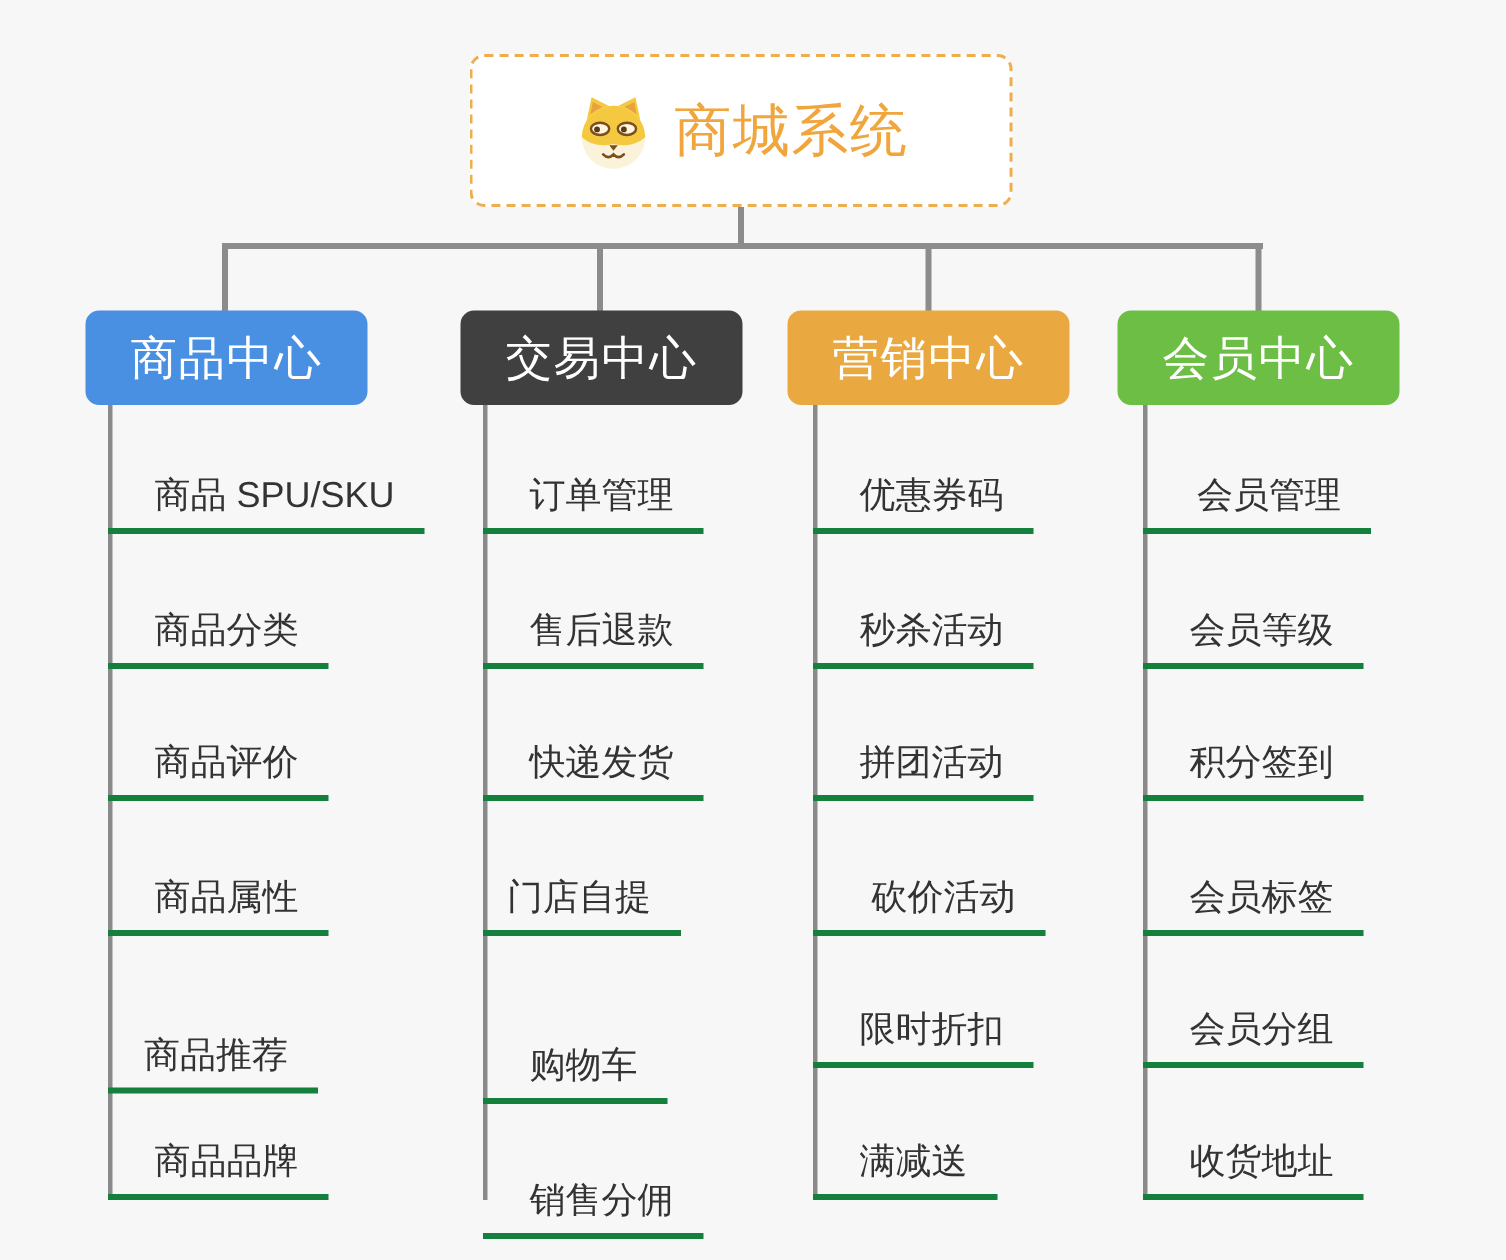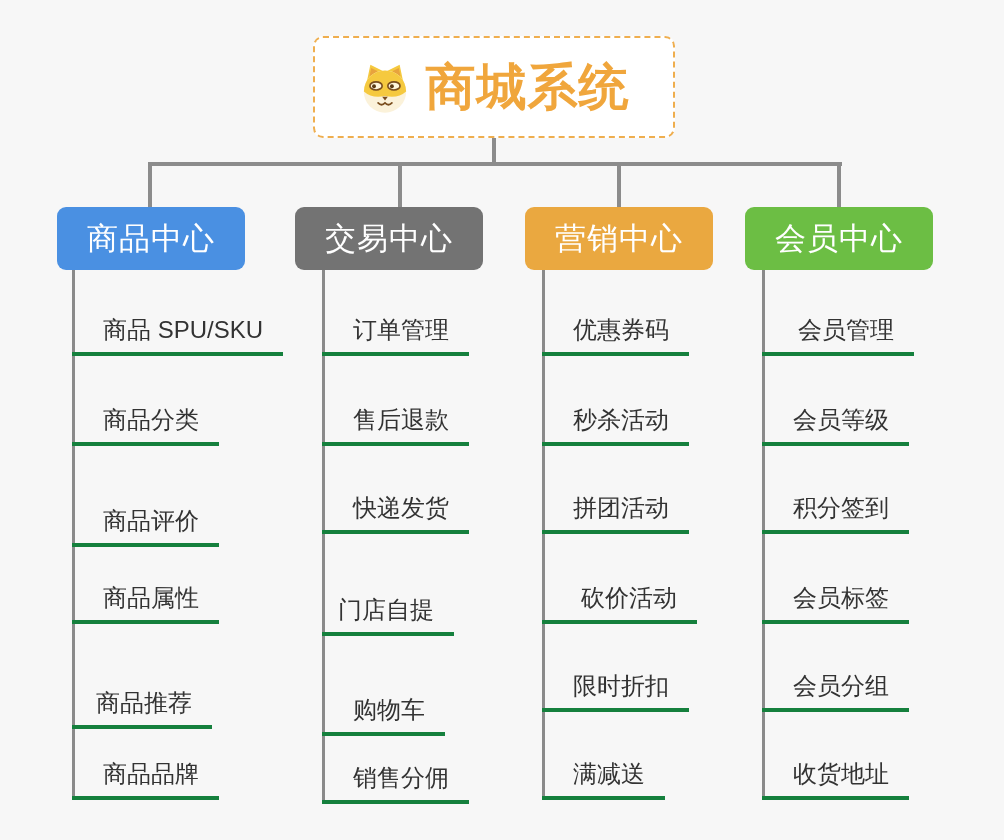--- a/index.html
+++ b/index.html
@@ -30,22 +30,22 @@
     background: #FFFFFF;
     border: 2px dashed #EFAE4E;
     border-radius: 10px;
     display: flex;
     align-items: center;
     justify-content: center;
     gap: 15px;
     cursor: pointer;
   }
   .root-label {
-    font-size: 50px;
-    font-weight: 700;
+    font-size: 38px;
+    font-weight: 400;
     color: #F0A63C;
     letter-spacing: 1px;
     white-space: nowrap;
   }
   .dog-icon { display: block; width: 52px; height: 55px; }
   .branch-node {
     position: absolute;
     top: 207px;
     width: 188px; height: 63px;
     border-radius: 9px;
@@ -111,37 +111,37 @@
 
   <div id="branches">
       <div class="connector" style="left: 148px; top: 162px; width: 4px; height: 48px; background: rgb(140, 140, 140);"></div>
       <div class="branch-node" style="left: 57px; background: rgb(74, 144, 226);">
         <span class="branch-label">商品中心</span>
       </div>
       <div class="column" style="left: 72px;">
         <div class="trunk"></div>
         <div class="child" style="top: 46px;">商品 SPU/SKU</div>
         <div class="child" style="top: 136px;">商品分类</div>
-        <div class="child" style="top: 237px;">商品评价</div>
+        <div class="child" style="top: 224px;">商品评价</div>
         <div class="child" style="top: 314px;">商品属性</div>
         <div class="child" style="top: 419px; padding-left: 24px;">商品推荐</div>
         <div class="child" style="top: 490px;">商品品牌</div>
       </div>
       <div class="connector" style="left: 398px; top: 162px; width: 4px; height: 48px; background: rgb(140, 140, 140);"></div>
-      <div class="branch-node" style="left: 295px; background: #737373;">
+      <div class="branch-node" style="left: 307px; background: #404040;">
         <span class="branch-label">交易中心</span>
       </div>
       <div class="column" style="left: 322px;">
         <div class="trunk"></div>
         <div class="child" style="top: 46px;">订单管理</div>
         <div class="child" style="top: 136px;">售后退款</div>
         <div class="child" style="top: 224px;">快递发货</div>
-        <div class="child" style="top: 326px; padding-left: 16px;">门店自提</div>
+        <div class="child" style="top: 314px; padding-left: 16px;">门店自提</div>
         <div class="child" style="top: 426px;">购物车</div>
-        <div class="child" style="top: 494px;">销售分佣</div>
+        <div class="child" style="top: 516px;">销售分佣</div>
       </div>
       <div class="connector" style="left: 617px; top: 162px; width: 4px; height: 48px; background: rgb(140, 140, 140);"></div>
       <div class="branch-node" style="left: 525px; background: rgb(234, 168, 64);">
         <span class="branch-label">营销中心</span>
       </div>
       <div class="column" style="left: 542px;">
         <div class="trunk"></div>
         <div class="child" style="top: 46px;">优惠券码</div>
         <div class="child" style="top: 136px;">秒杀活动</div>
         <div class="child" style="top: 224px;">拼团活动</div>

